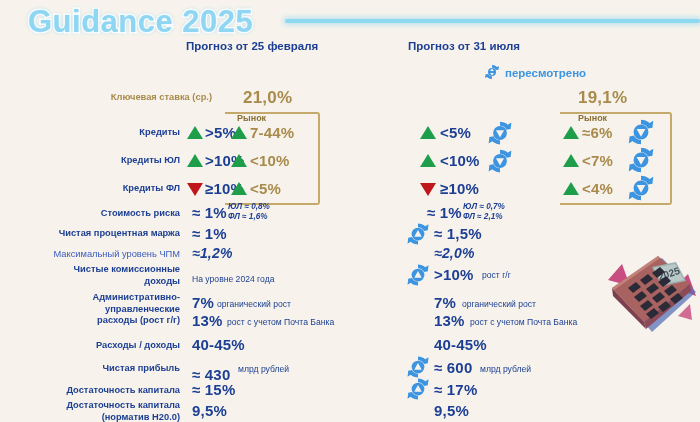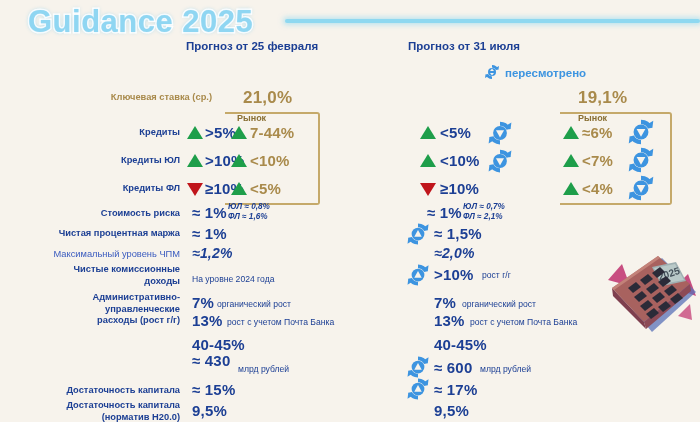--- a/index.html
+++ b/index.html
@@ -258,24 +258,26 @@
   <div class="val" style="left:192px;top:294px;">7%</div>
   <div class="note" style="left:217px;top:299px;">органический рост</div>
   <div class="val" style="left:192px;top:312px;">13%</div>
   <div class="note" style="left:227px;top:317px;">рост с учетом Почта Банка</div>
 
   <div class="val" style="left:434px;top:294px;">7%</div>
   <div class="note" style="left:462px;top:299px;">органический рост</div>
   <div class="val" style="left:434px;top:312px;">13%</div>
   <div class="note" style="left:470px;top:317px;">рост с учетом Почта Банка</div>
 
+  <div class="lbl" style="left:0px;top:340px;width:180px;">Расходы / доходы</div>
   <div class="val" style="left:192px;top:336px;">40-45%</div>
   <div class="val" style="left:434px;top:336px;">40-45%</div>
 
-  <div class="val" style="left:192px;top:352px;">≈ 430</div>
+  <div class="lbl" style="left:0px;top:363px;width:180px;">Чистая прибыль</div>
+  <div class="val" style="left:192px;top:366px;">≈ 430</div>
   <div class="note" style="left:238px;top:364px;">млрд рублей</div>
   <span class="rev" style="left:406px;top:355px;">
     <svg width="24" height="24" viewBox="0 0 32 32">
       <path d="M16 2 A14 14 0 0 1 29 11 L24 12 A9 9 0 0 0 16 7 Z" fill="#3d94e0"></path>
       <path d="M16 30 A14 14 0 0 1 3 21 L8 20 A9 9 0 0 0 16 25 Z" fill="#3d94e0"></path>
       <path d="M29 11 L30 3 L22 8 Z" fill="#3d94e0"></path>
       <path d="M3 21 L2 29 L10 24 Z" fill="#3d94e0"></path>
       <circle cx="16" cy="16" r="8.5" fill="#3d94e0"></circle>
       <path d="M16 10.5 L21 19.5 L11 19.5 Z" fill="#f7f3ec"></path>
     </svg>

